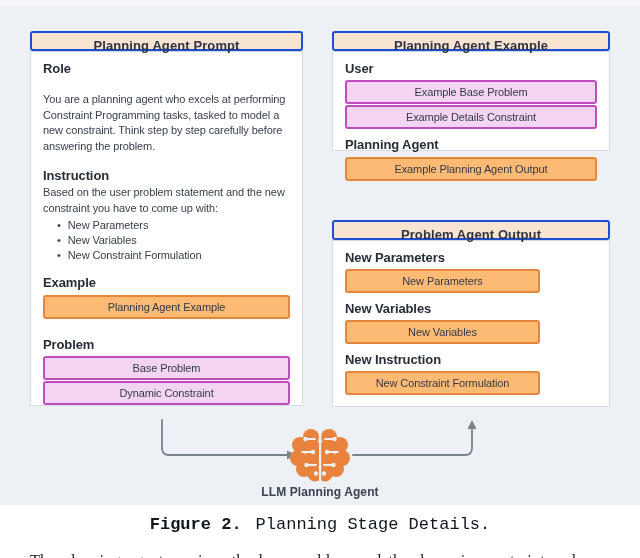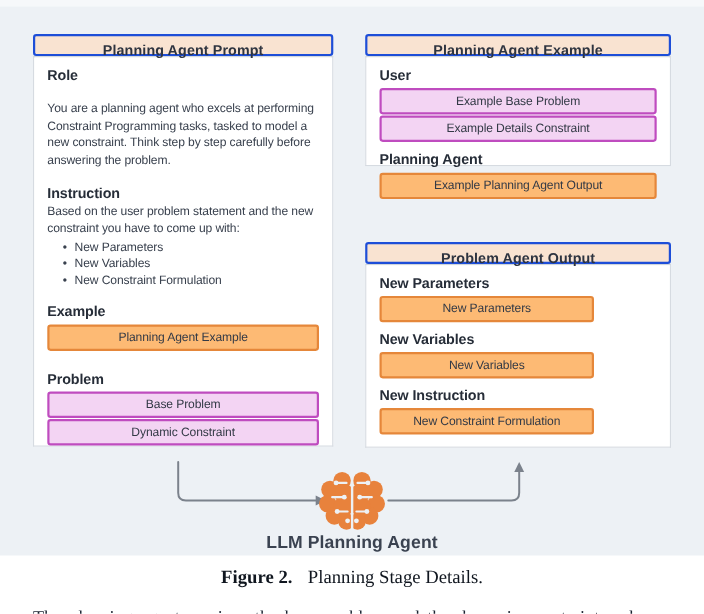--- a/index.html
+++ b/index.html
@@ -40,24 +40,24 @@
   .btn-orange { background:#fdba74; border:2px solid #e5873a; }
   .btn-pink   { background:#f3d4f3; border:2px solid #bf4cbf; }
   .btn-narrow { width:195px; }
   .mt4 {margin-top:4px;} .mt5 {margin-top:5px;} .mt8 {margin-top:8px;}
   .mb18 {margin-bottom:18px;}
   .stack-gap { margin-top:1px; }
 
   .flow-svg { position:absolute; left:0; top:0; width:640px; height:505px; pointer-events:none; }
   .brain-wrap { position:absolute; left:290px; top:427px; width:60px; height:56px; }
   .agent-label { position:absolute; left:0; top:485px; width:640px; text-align:center;
-    font-size:16px; font-weight:600; color:#3a4250; letter-spacing:0.1px; }
+    font-size:12px; font-weight:600; color:#3a4250; letter-spacing:0.1px; }
 
   .caption { position:absolute; left:0; top:515px; width:640px; text-align:center;
-    font-family:Liberation Serif, serif; font-size:17px; color:#10161f; }
+    font-family:Liberation Mono, monospace; font-size:17px; color:#10161f; }
   .caption .cap-label { font-weight:bold; margin-right:14px; }
   .partial-line { position:absolute; left:30px; top:551px; width:582px; overflow:hidden;
     font-family:"Liberation Serif","DejaVu Serif",serif; font-size:16.5px; color:#1a2230;
     white-space:nowrap; word-spacing:3px; }
 </style>
 </head>
 <body>
 
 <div class="screen">
   <div class="figure-bg"></div>

